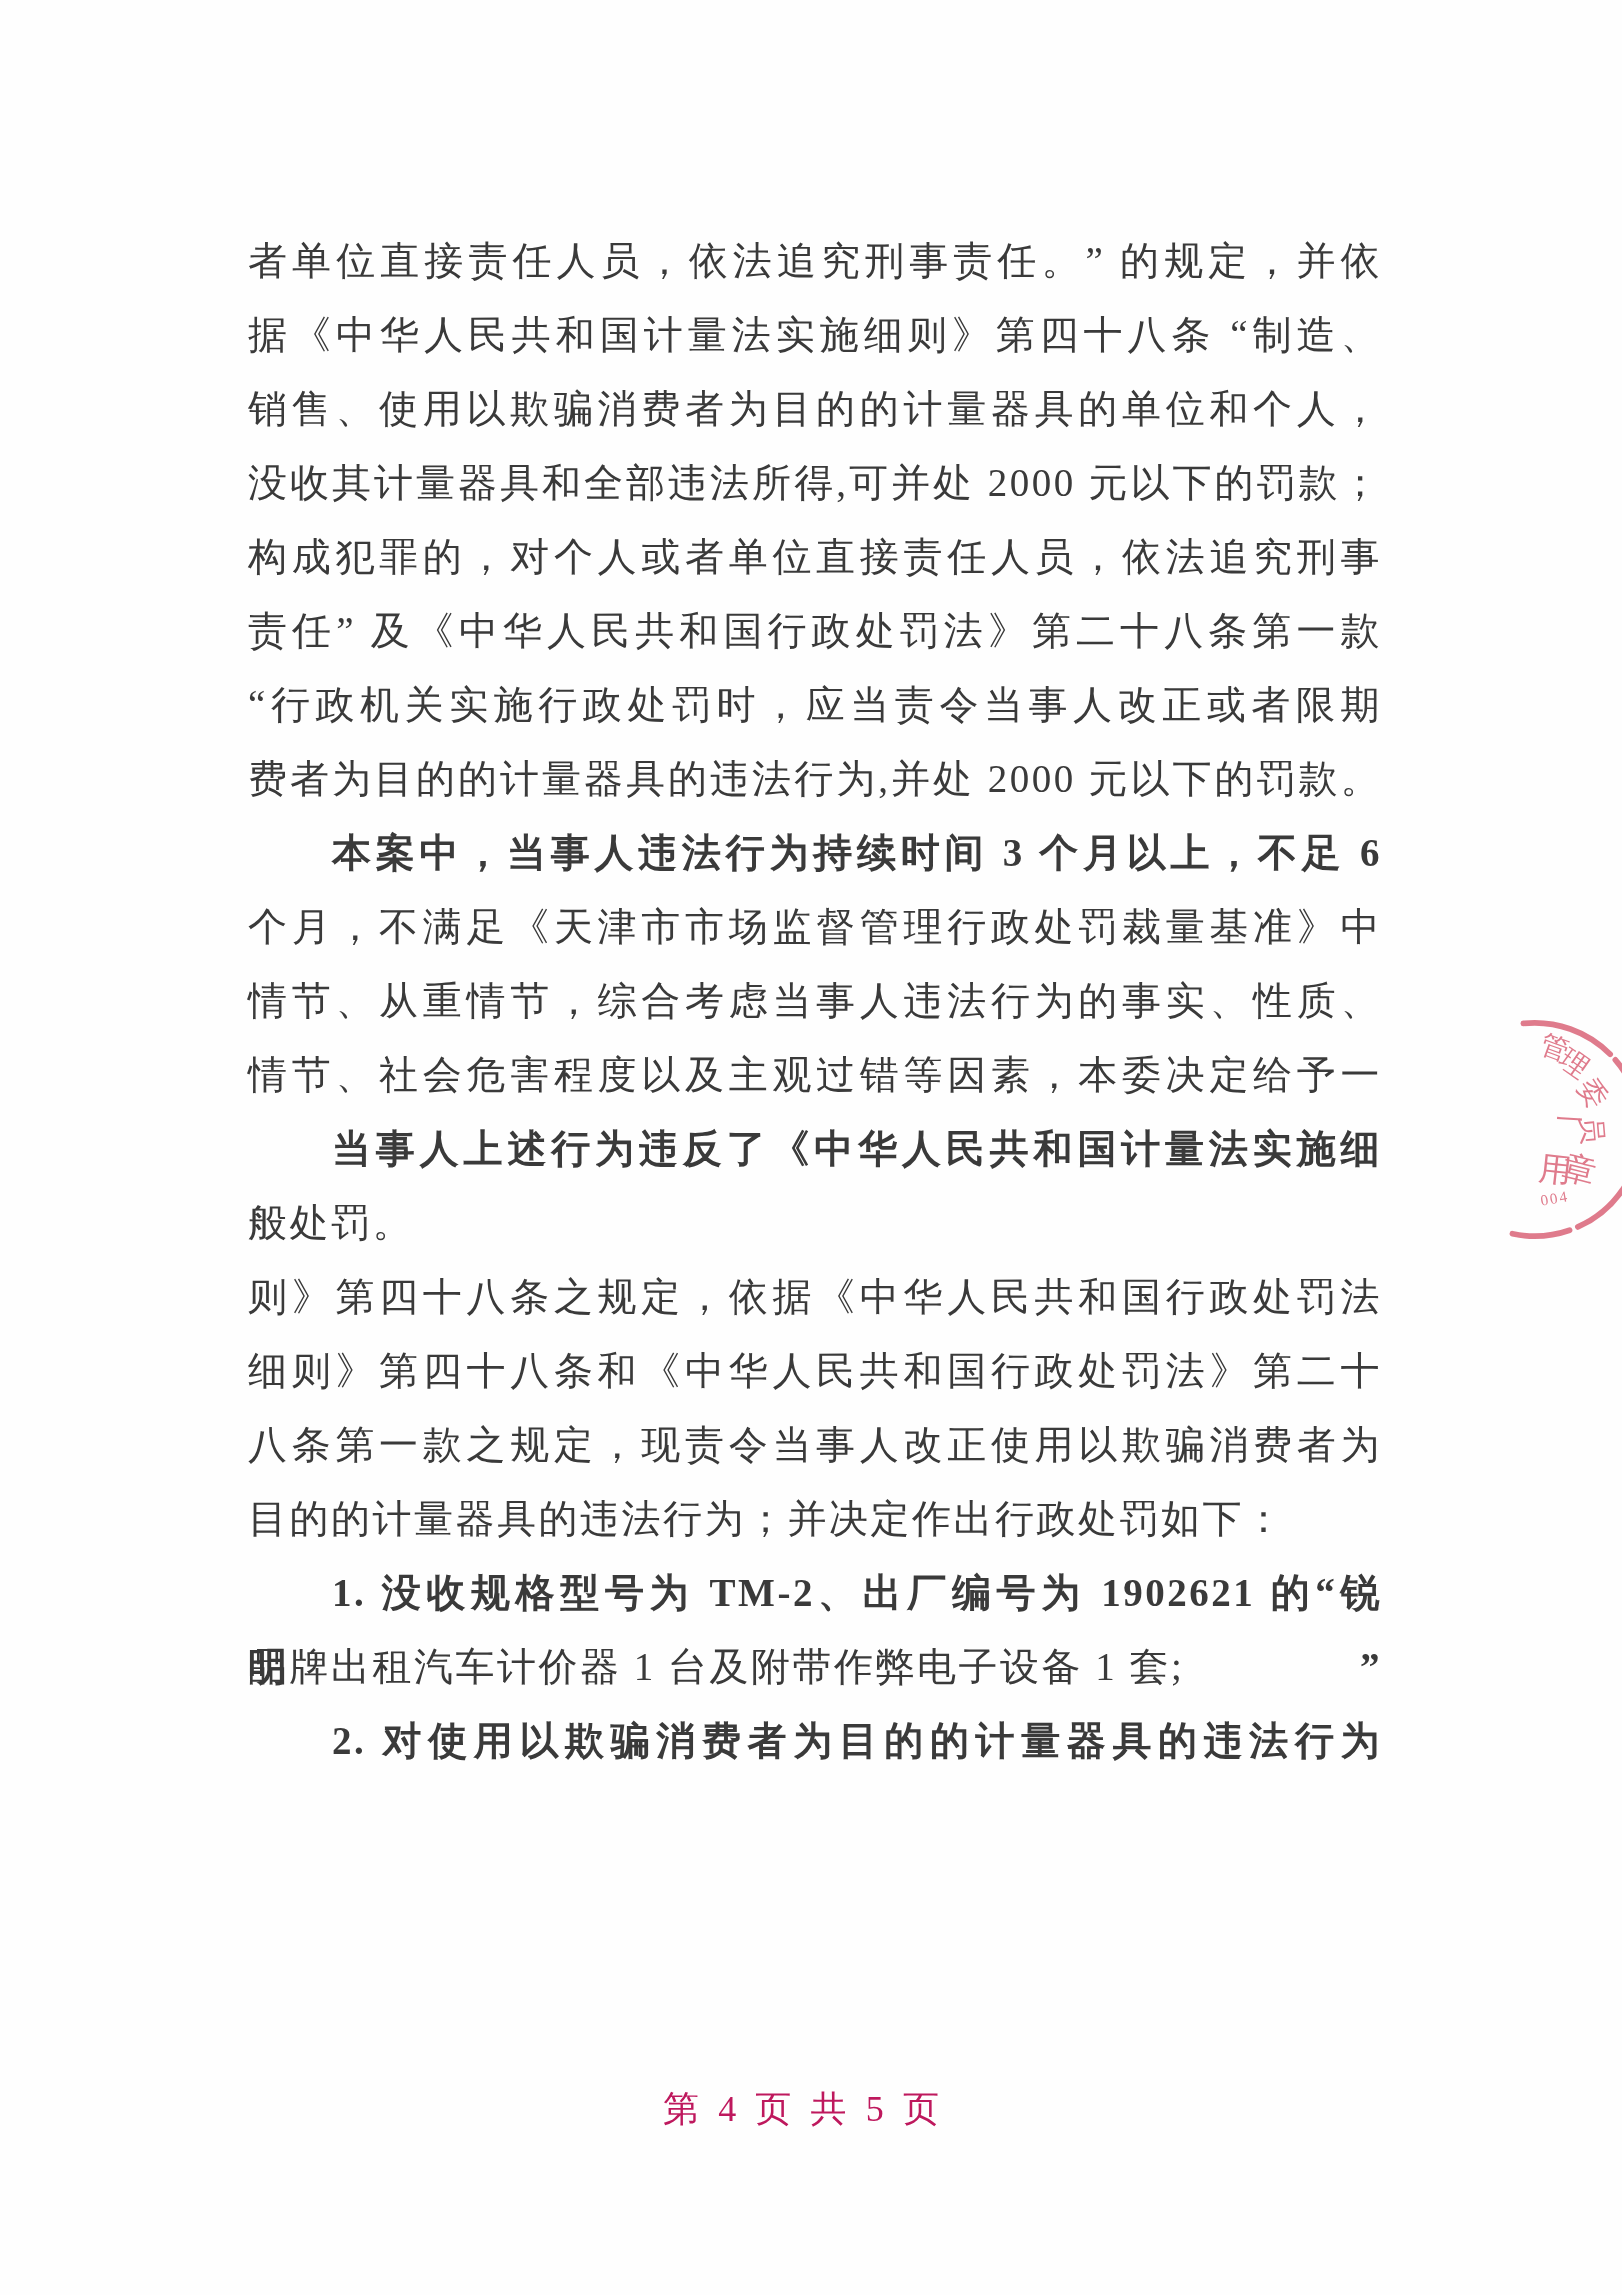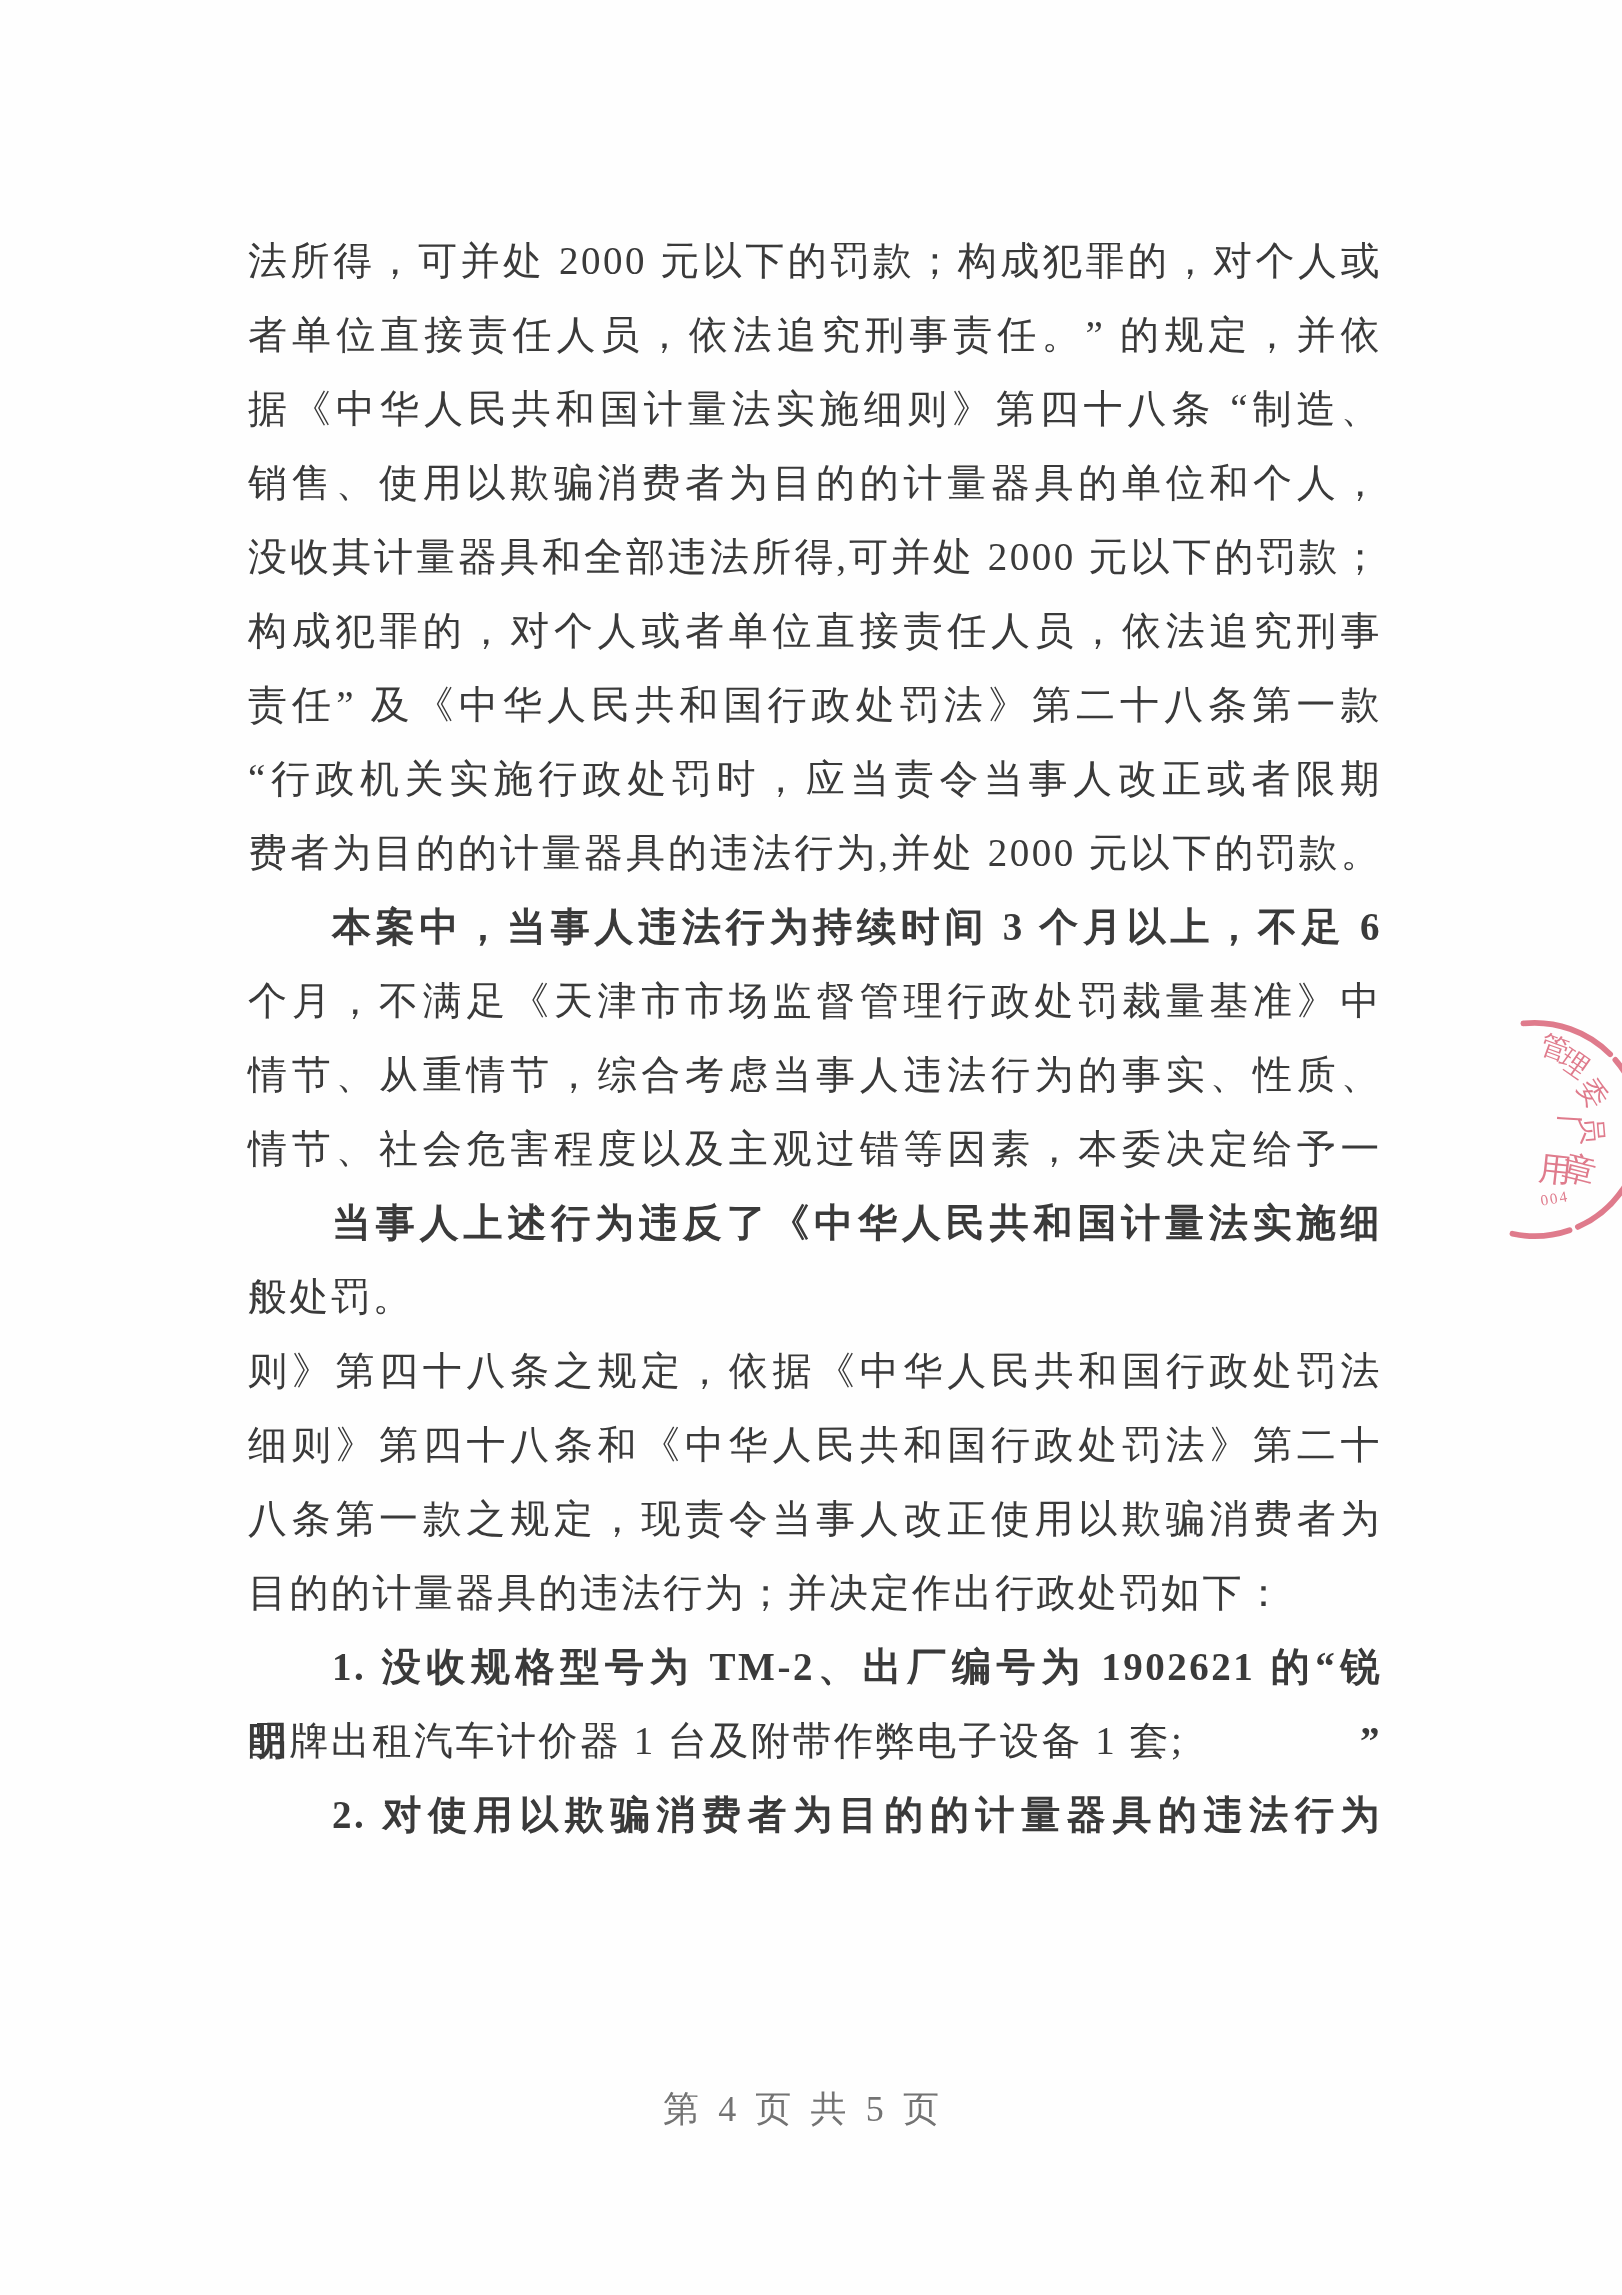--- a/index.html
+++ b/index.html
@@ -35,21 +35,21 @@
     font-weight:bold;
   }
   .footer{
     position:absolute;
     top:2090px;left:0;
     width:1607px;
     text-align:center;
     font-size:36px;
     line-height:38px;
     letter-spacing:5.1px;
-    color:#737373;
+    color:#be185d;
   }
   .stamp{
     position:absolute;
     left:1422px;top:1014px;
     width:201px;height:231px;
     opacity:0.82;
   }
   .stamp path{
     fill:none;
     stroke:var(--stamp-color,#d95f74);
@@ -65,21 +65,20 @@
   .sg{font-size:44px;}
   .sgb{font-size:52px;}
   .sgs{font-size:24px;letter-spacing:3px;}
 </style>
 </head>
 <body>
 
 <div class="page">
 
   <main class="doc-body">
-      <div class="line just">法所得，可并处 2000 元以下的罚款；构成犯罪的，对个人或</div>
       <div class="line just">者单位直接责任人员，依法追究刑事责任。” 的规定，并依</div>
       <div class="line just">据《中华人民共和国计量法实施细则》第四十八条 “制造、</div>
       <div class="line just">销售、使用以欺骗消费者为目的的计量器具的单位和个人，</div>
       <div class="line just">没收其计量器具和全部违法所得,可并处 2000 元以下的罚款；</div>
       <div class="line just">构成犯罪的，对个人或者单位直接责任人员，依法追究刑事</div>
       <div class="line just">责任” 及《中华人民共和国行政处罚法》第二十八条第一款</div>
       <div class="line just">“行政机关实施行政处罚时，应当责令当事人改正或者限期</div>
       <div class="line just">费者为目的的计量器具的违法行为,并处 2000 元以下的罚款。</div>
       <div class="line indent just">本案中，当事人违法行为持续时间 3 个月以上，不足 6</div>
       <div class="line just">个月，不满足《天津市市场监督管理行政处罚裁量基准》中</div>

